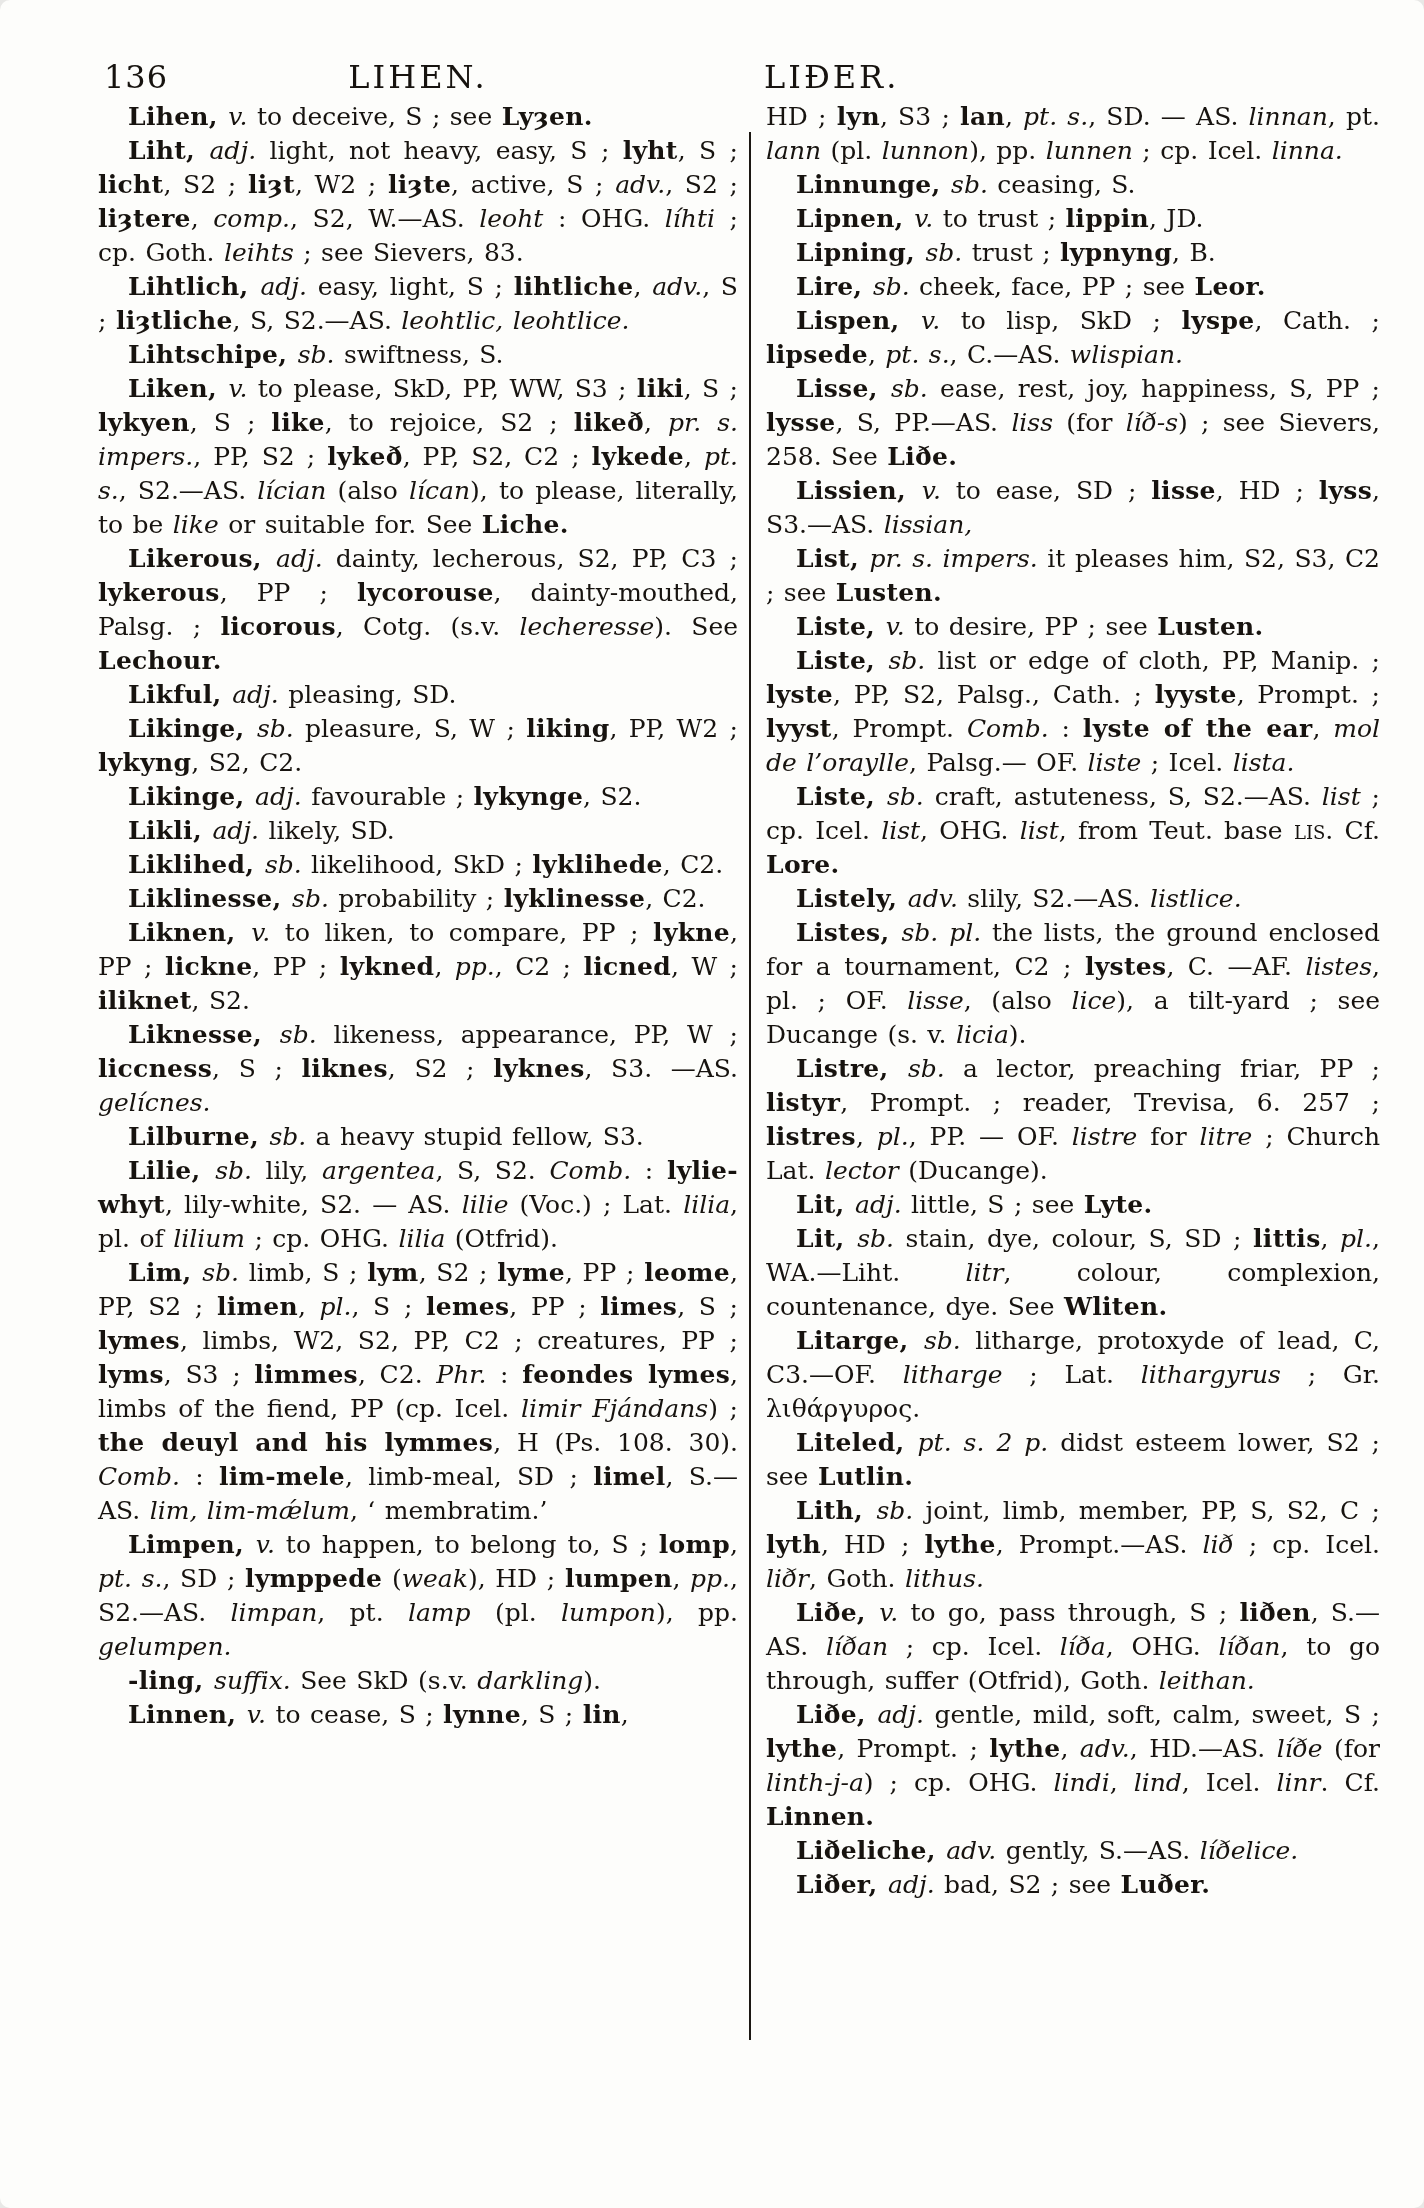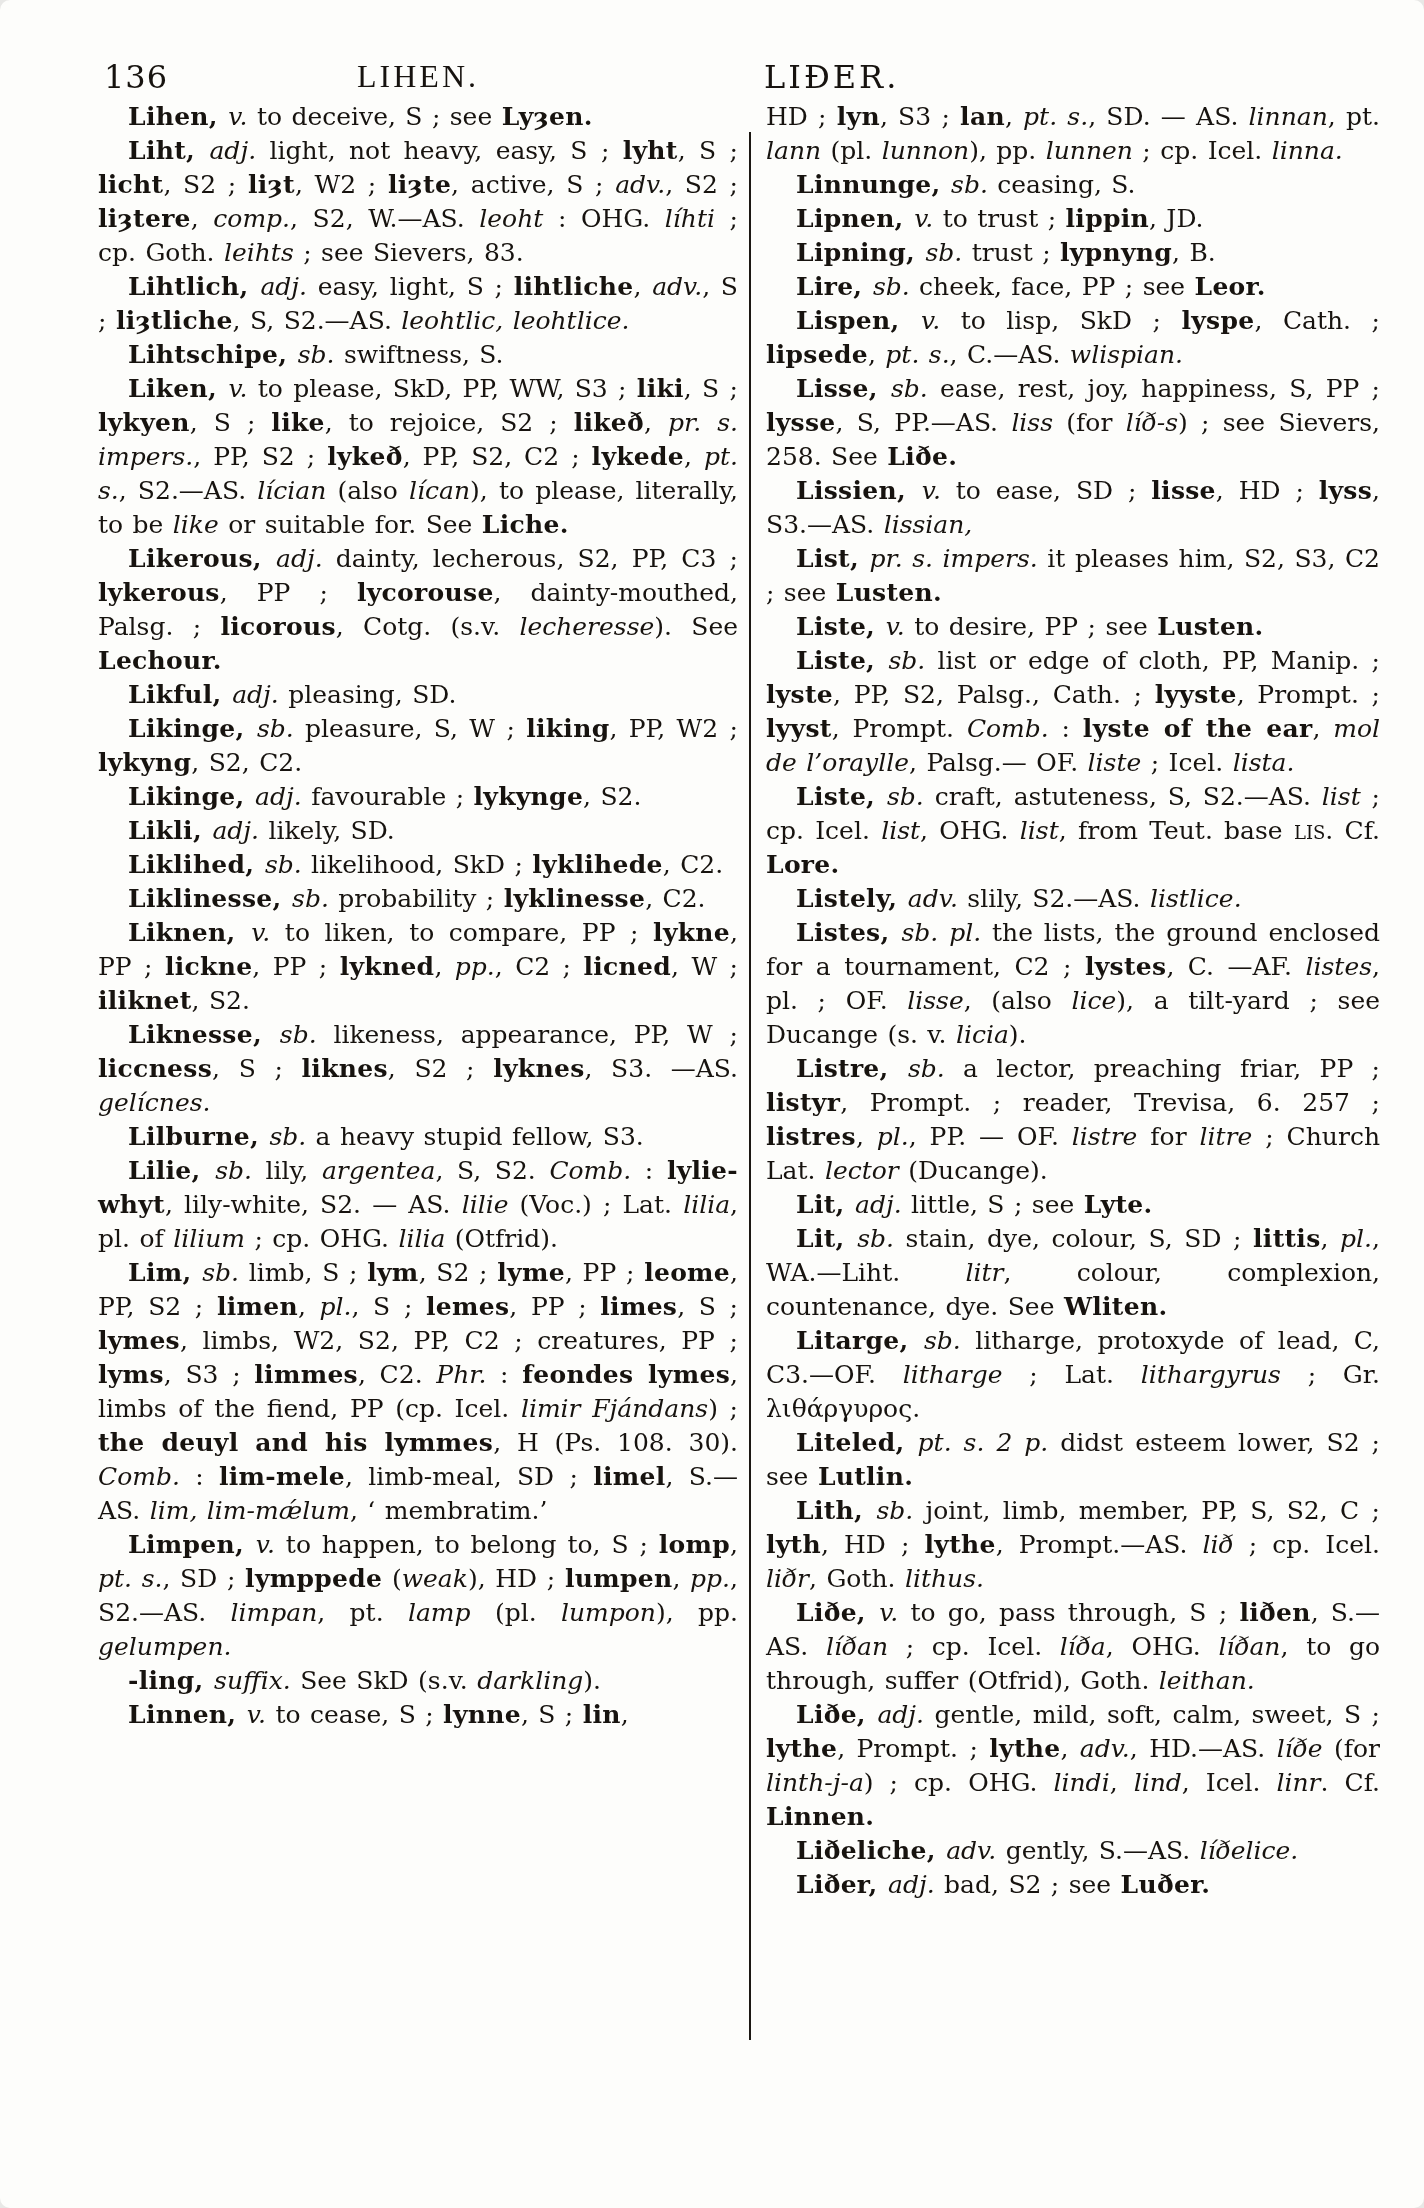--- a/index.html
+++ b/index.html
@@ -12,21 +12,21 @@
     font-family:"DejaVu Serif", serif;
     overflow:hidden;
     border-radius:10px;
   }
   .running-head {
     position:absolute; top:58px;
     font-size:32px; letter-spacing:3px;
     white-space:nowrap;
   }
   .page-number { left:104px; width:auto; letter-spacing:1px; }
-  .head-left  { left:98px;  width:640px; text-align:center;font-family:Liberation Serif, serif; }
+  .head-left  { left:98px;  width:640px; text-align:center; }
   .head-right { left:764px; width:616px; text-align:left; }
   .column {
     position:absolute; top:100px;
     text-align:justify;
     font-size:25px; line-height:34px;
     word-spacing:1.5px;
   }
   .col-left  { left:98px;  width:640px; }
   .col-right { left:766px; width:614px; }
   .column p.entry { margin:0; text-indent:30px; }

